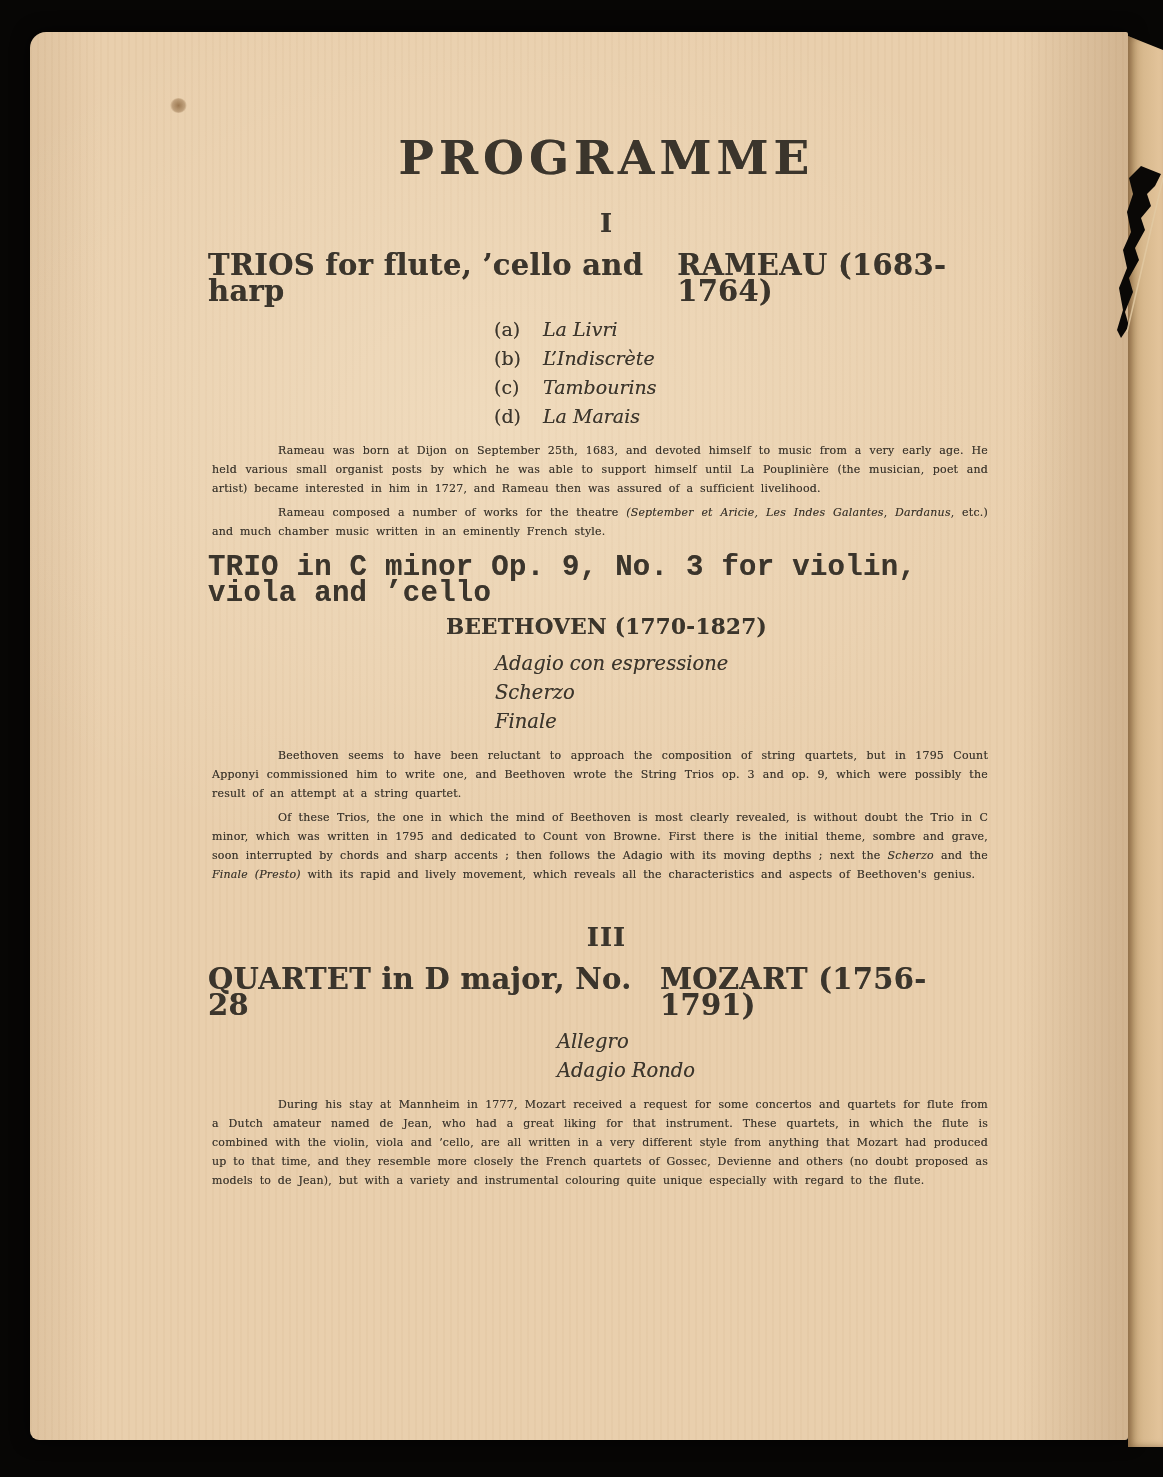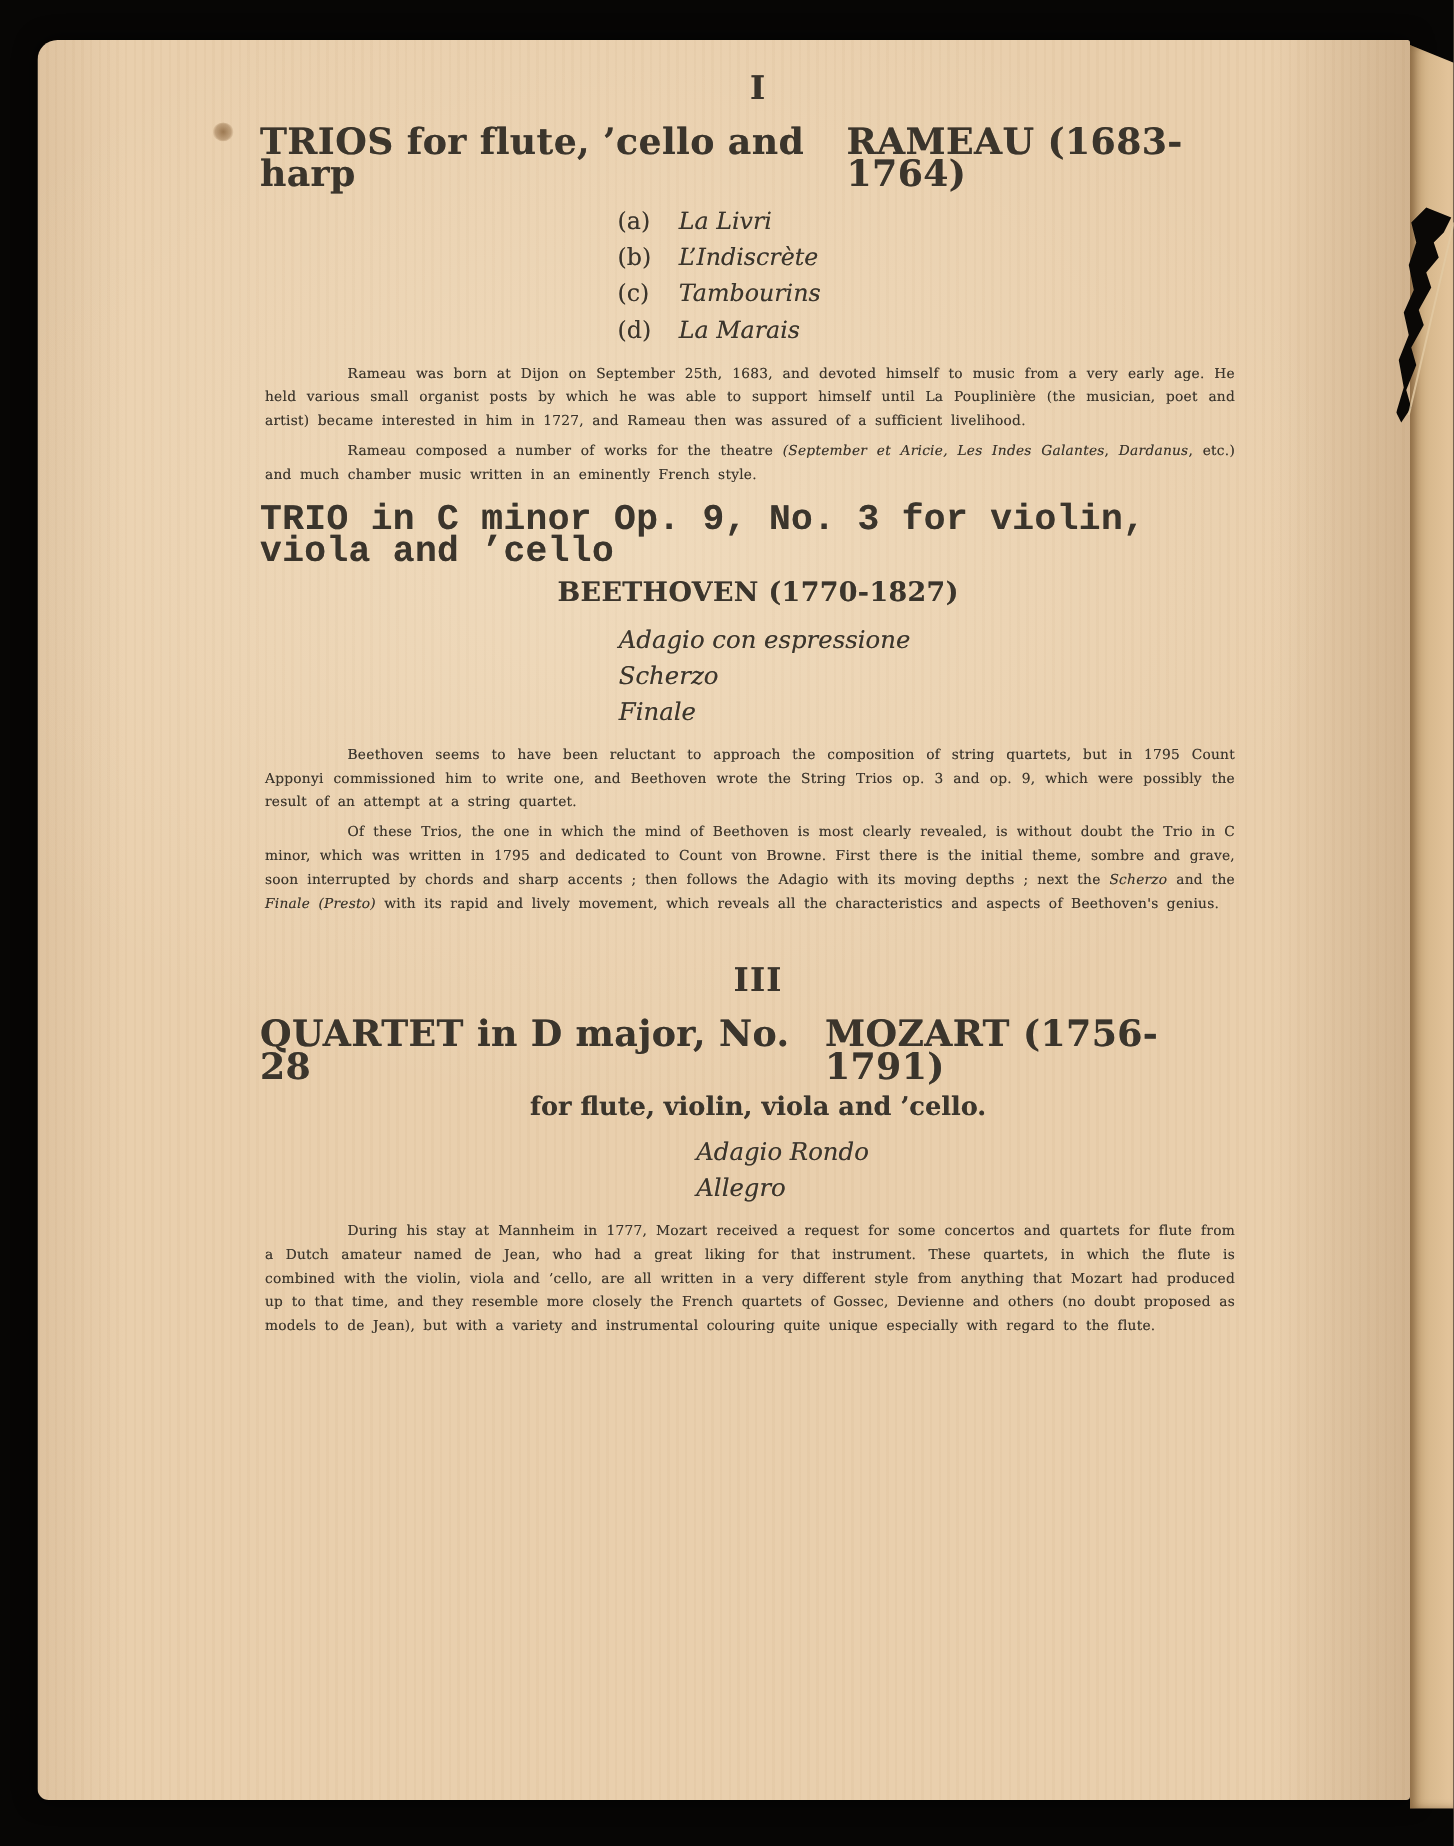--- a/index.html
+++ b/index.html
@@ -70,20 +70,21 @@
   .para + .para{margin-top:5px;}
   .para i{font-style:italic;}
 </style>
 </head>
 <body>
 
 <div class="page">
   <div class="stain"></div>
 
   <div class="content">
+    <div class="title">PROGRAMME</div>
 
     <div>
       <div class="sec-num n1">I</div>
       <div class="work-row">
         <span>TRIOS for flute, ’cello and harp</span>
         <span>RAMEAU (1683-1764)</span>
       </div>
       <div class="pieces">
         <div class="piece-row">
           <span class="piece-label">(a)</span>
@@ -117,24 +118,23 @@
       <p class="para"><span>Beethoven seems to have been reluctant to approach the composition of string quartets, but in 1795 Count Apponyi commissioned him to write one, and Beethoven wrote the String Trios op. 3 and op. 9, which were possibly the result of an attempt at a string quartet.</span></p>
       <p class="para"><span>Of these Trios, the one in which the mind of Beethoven is most clearly revealed, is without doubt the Trio in C minor, which was written in 1795 and dedicated to Count von Browne.  First there is the initial theme, sombre and grave, soon interrupted by chords and sharp accents ; then follows the Adagio with its moving depths ; next the </span><i>Scherzo</i><span> and the </span><i>Finale (Presto)</i><span> with its rapid and lively movement, which reveals all the characteristics and aspects of Beethoven's genius.</span></p>
     </div>
 
     <div>
       <div class="sec-num n3">III</div>
       <div class="work-row">
         <span>QUARTET in D major, No. 28</span>
         <span>MOZART (1756-1791)</span>
       </div>
-      <div class="subtitle">for flute, violin, viola and ’cello.</div>
       <div class="movements moz">
+        <div class="movement">Allegro</div>
         <div class="movement">Adagio Rondo</div>
-        <div class="movement">Allegro</div>
       </div>
       <p class="para"><span>During his stay at Mannheim in 1777, Mozart received a request for some concertos and quartets for flute from a Dutch amateur named de Jean, who had a great liking for that instrument.  These quartets, in which the flute is combined with the violin, viola and ’cello, are all written in a very different style from anything that Mozart had produced up to that time, and they resemble more closely the French quartets of Gossec, Devienne and others (no doubt proposed as models to de Jean), but with a variety and instrumental colouring quite unique especially with regard to the flute.</span></p>
     </div>
   </div>
 </div>
 
 <div class="fold"></div>
 
 <svg class="tear" viewBox="0 0 50 188" xmlns="http://www.w3.org/2000/svg">
   <polygon fill="#0a0806" points="24,6 44,14 38,26 30,34 34,46 24,58 28,70 18,88 22,100 12,118 16,132 8,152 12,166 4,178 0,170 6,150 2,128 10,108 6,90 14,72 10,52 16,34 12,18"></polygon>

